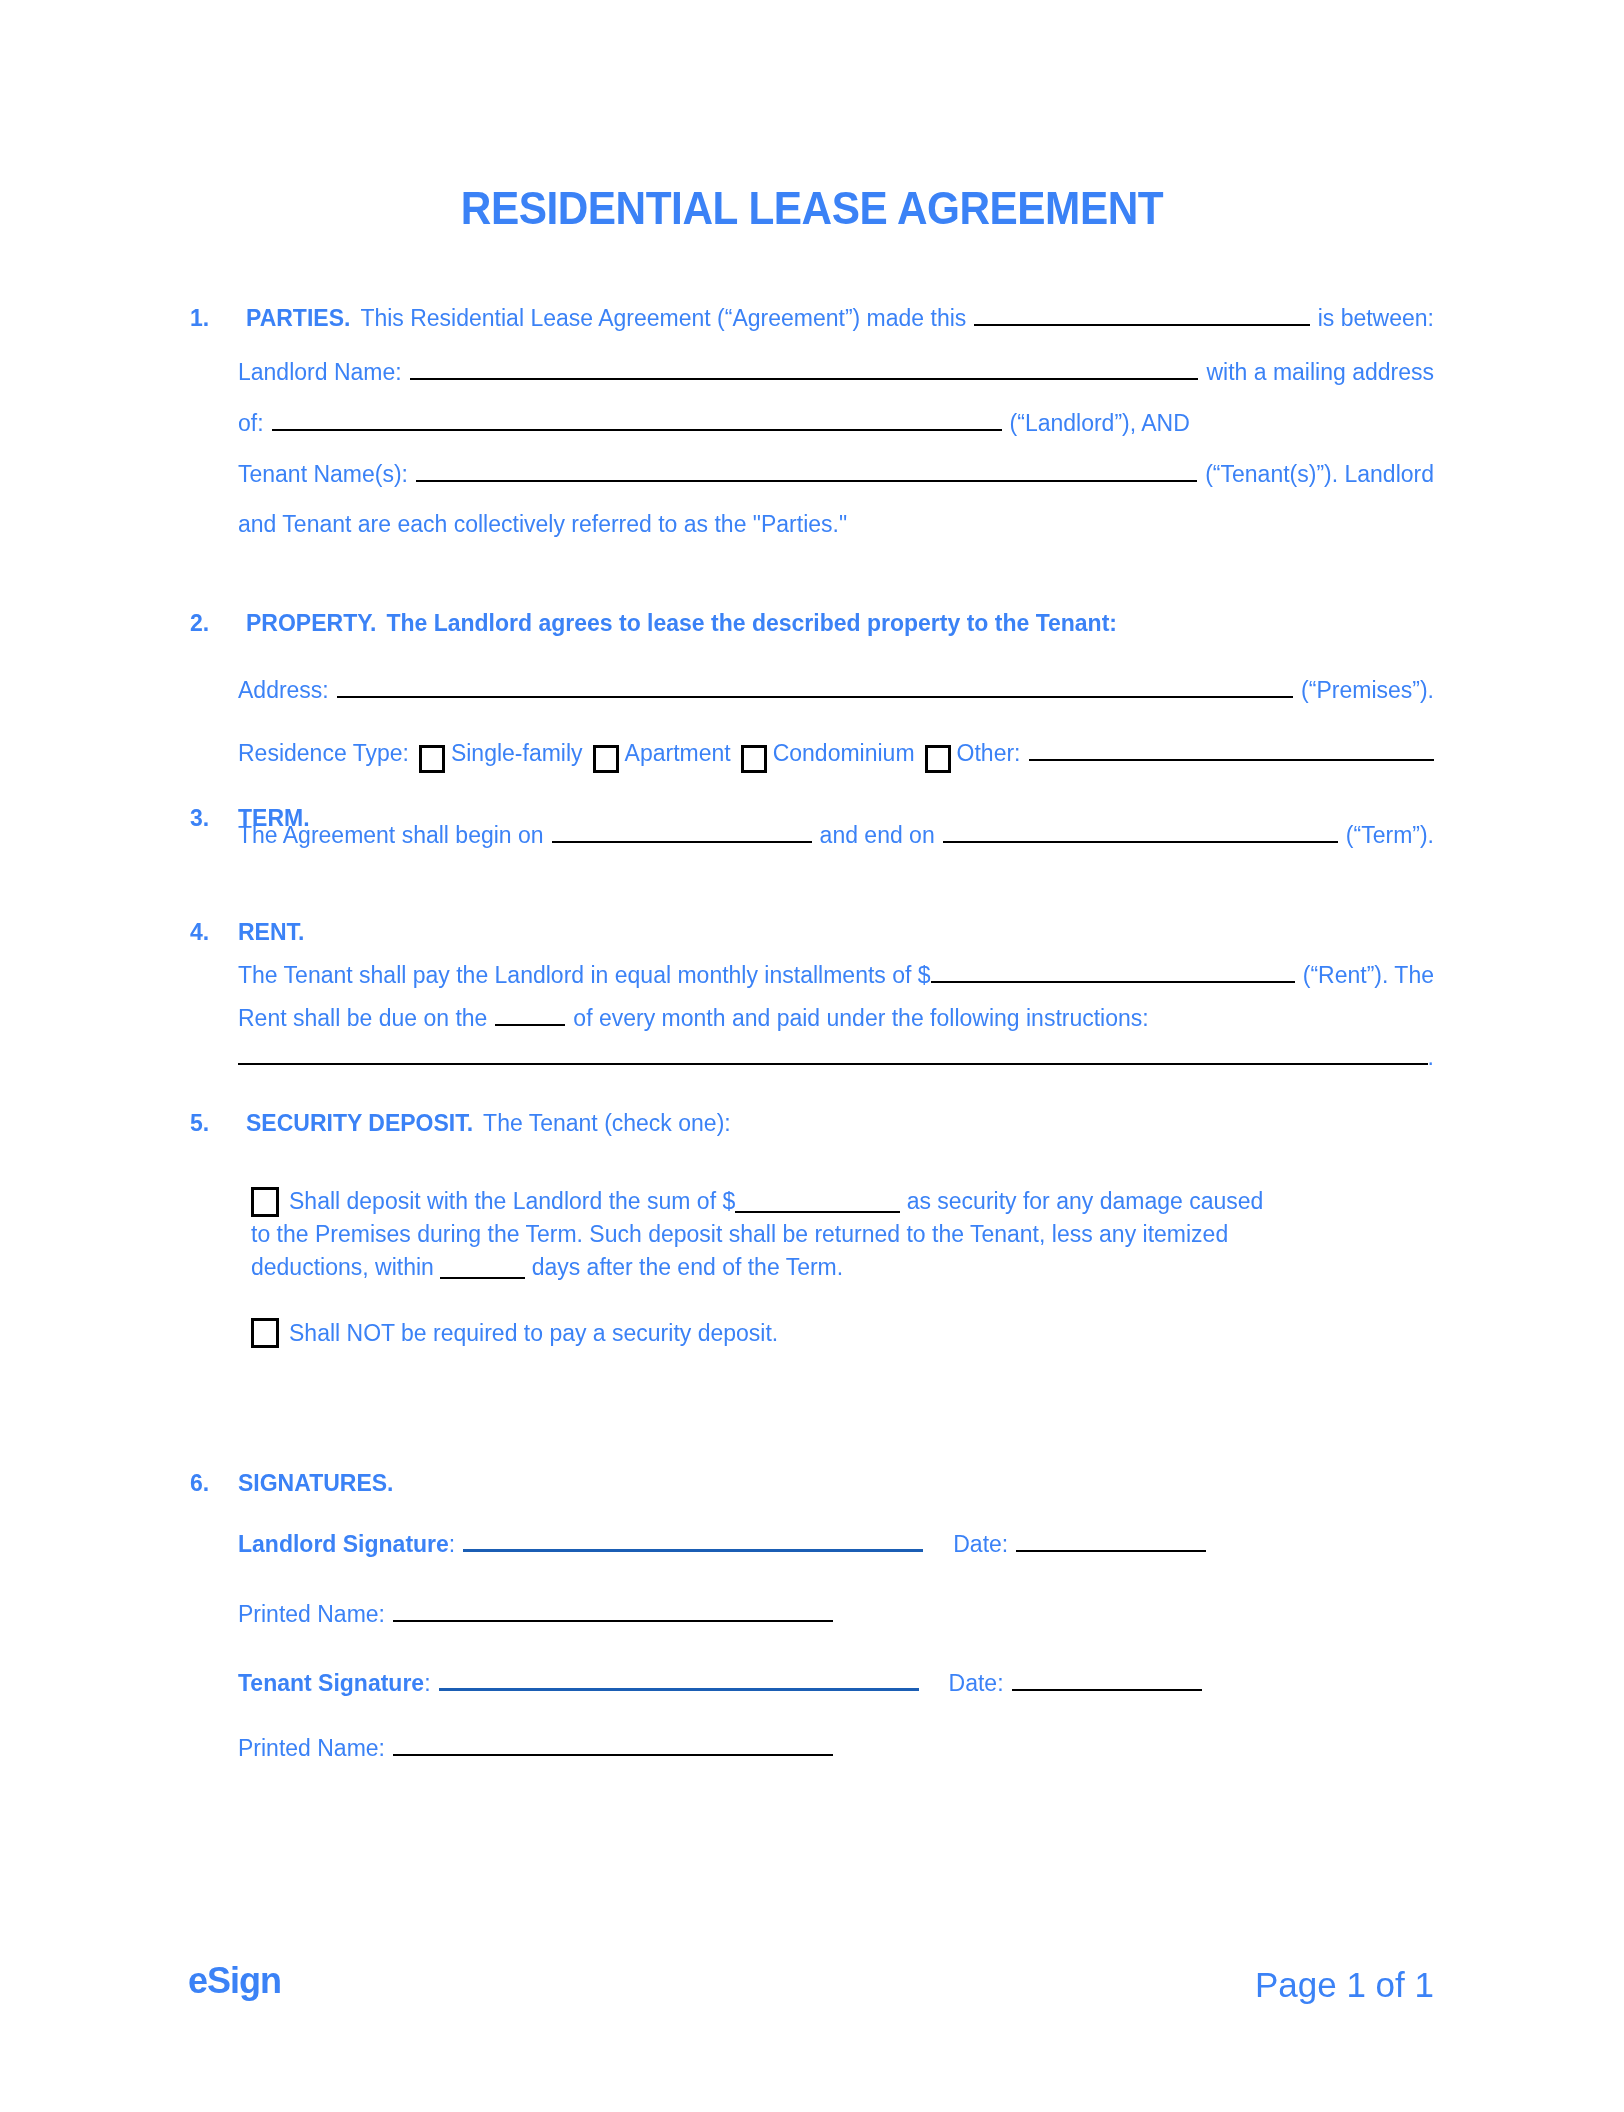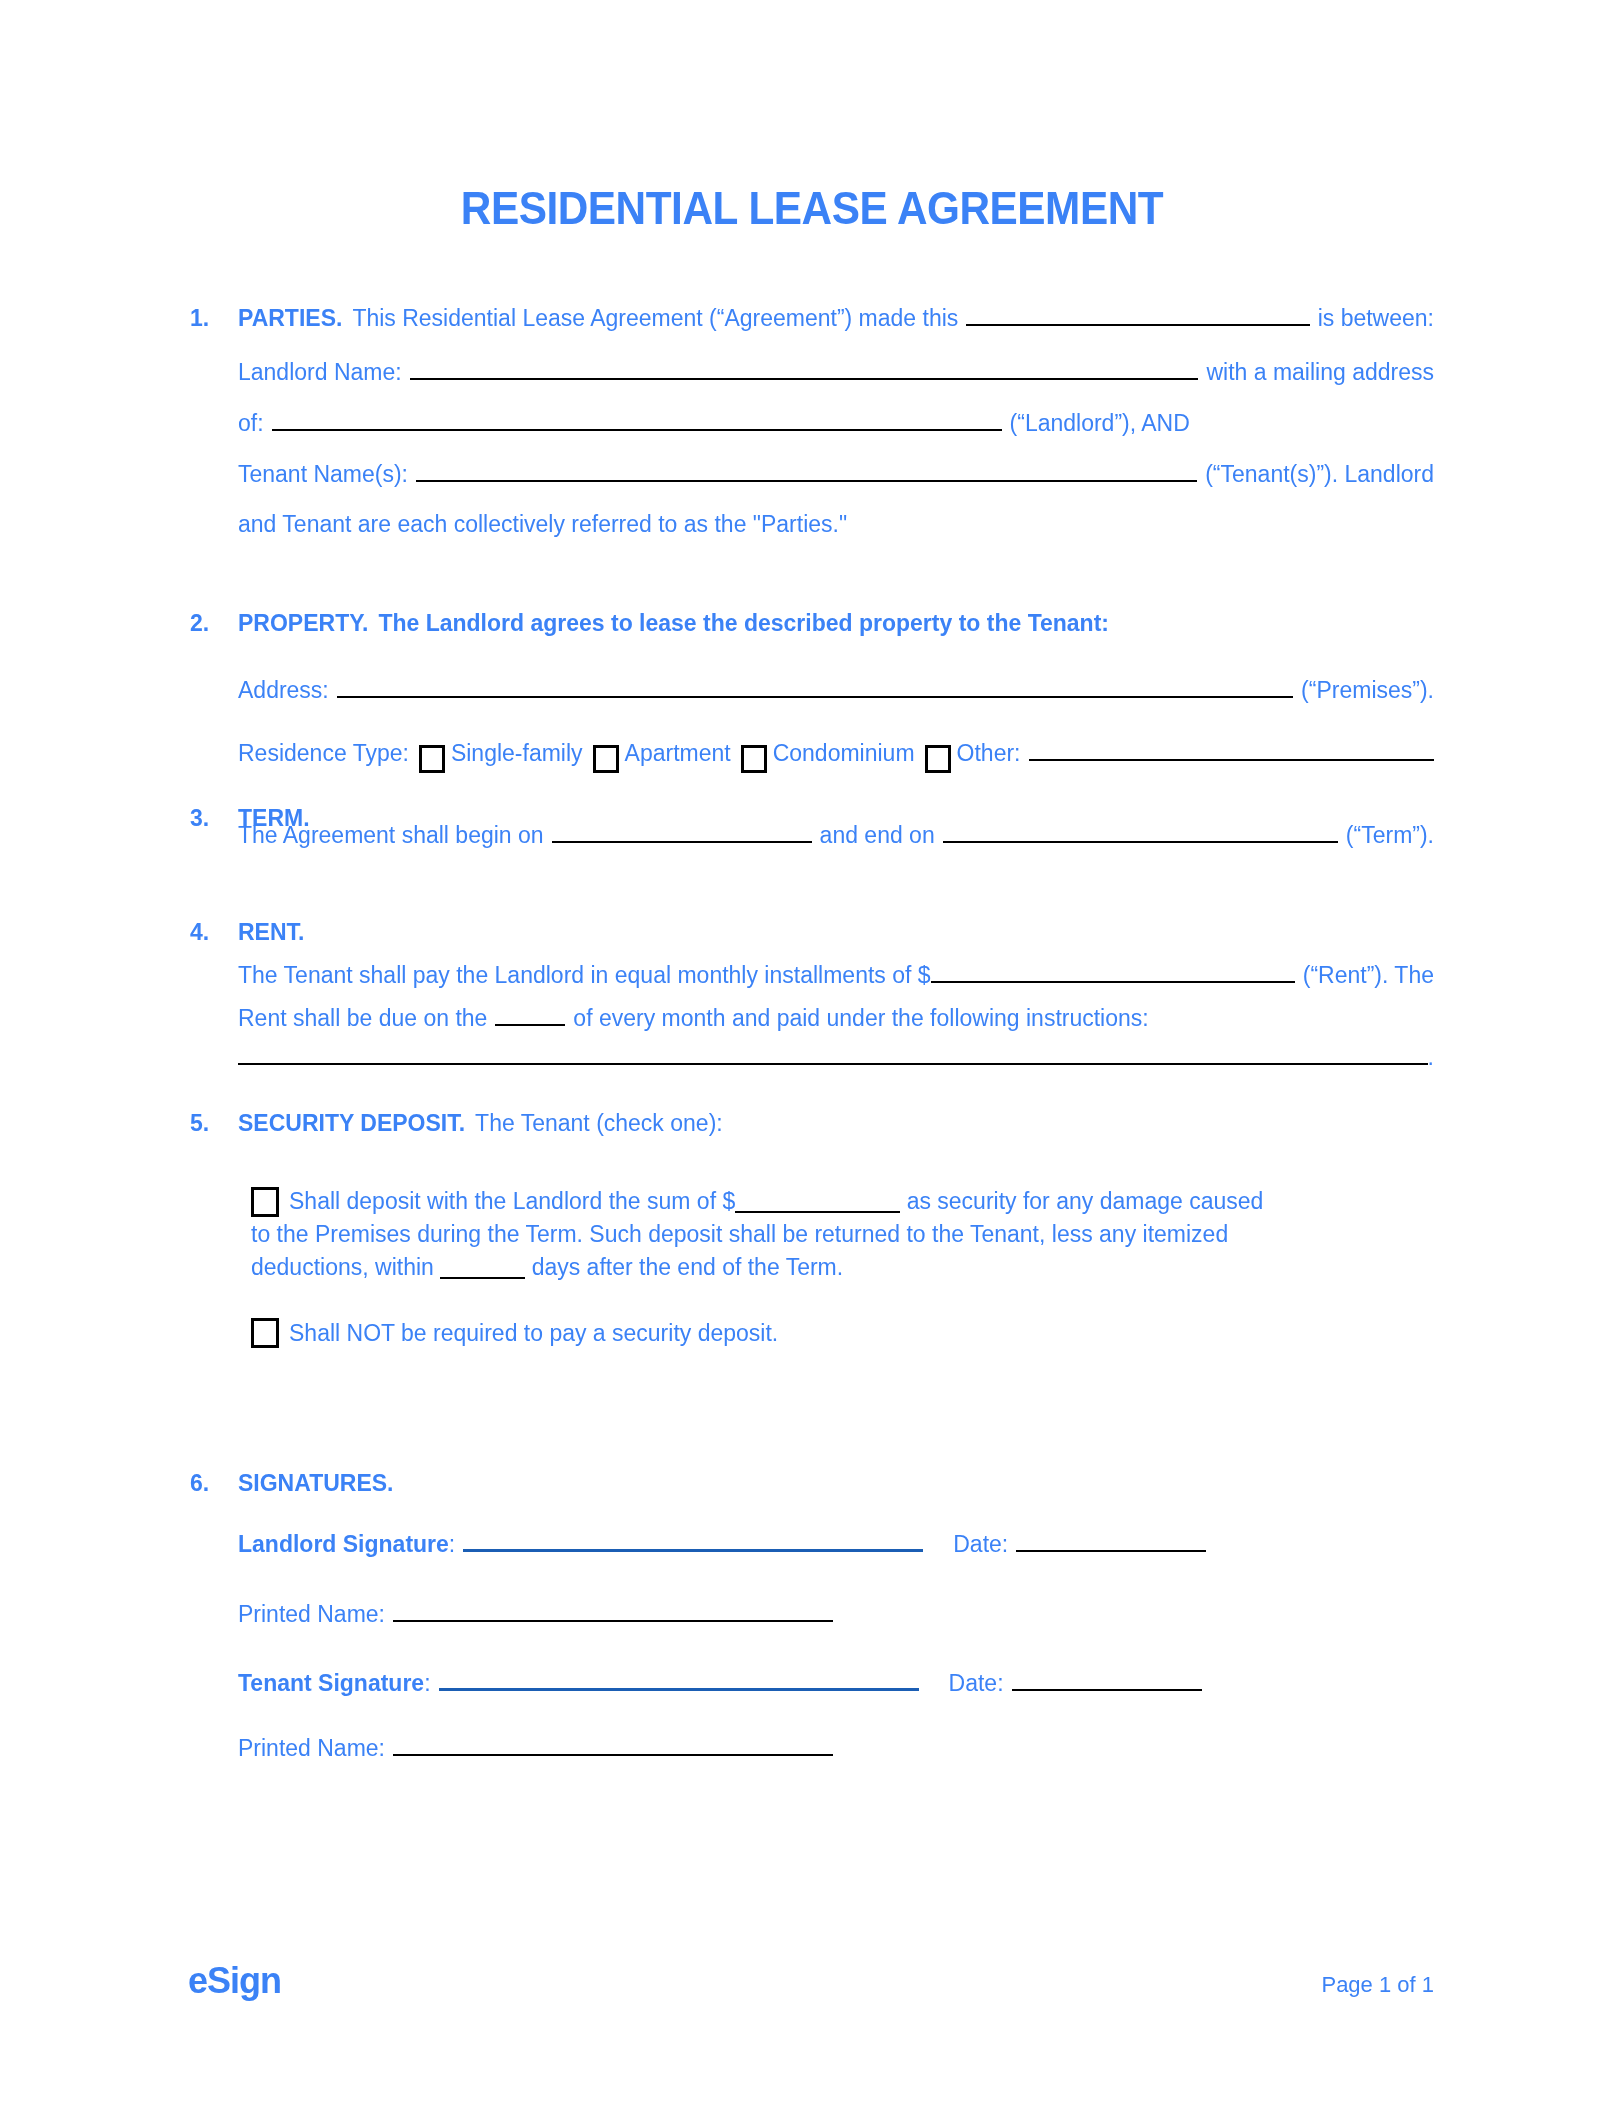--- a/index.html
+++ b/index.html
@@ -14,21 +14,21 @@
     transform:scaleX(0.9); transform-origin:center; letter-spacing:-0.5px;
     white-space:nowrap;
   }
   .row{
     position:absolute; left:238px; right:190px;
     display:flex; align-items:baseline; line-height:30px; white-space:nowrap;
   }
   .row-h{left:190px;}
   .num{flex:0 0 48px; font-weight:bold;}
   .bold{font-weight:bold;}
-  .mr10{margin-right:10px;}
+  .mr10{margin-right:10px;margin-left:8px;}
   .mr30{margin-right:30px;}
   .blank{
     border-bottom:2px solid #000; height:20px;
     margin-bottom:-5px; flex:0 0 auto;
   }
   .grow{flex:1 1 auto;}
   .w70{width:70px;} .w190{width:190px;} .w260{width:260px;}
   .w440{width:440px;} .w730{width:730px;}
   .gl{margin-left:8px;} .gr{margin-right:8px;}
   .sig{
@@ -51,21 +51,21 @@
     display:inline-block; border-bottom:2px solid #000; height:18px;
     margin-bottom:-4px;
   }
   .iw165{width:165px;} .iw85{width:85px;}
   .brand{
     position:absolute; left:188px; top:1958px;
     font-size:36px; font-weight:bold; line-height:46px; letter-spacing:-1px;
   }
   .pagenum{
     position:absolute; right:190px; top:1969px;
-    font-size:22px; line-height:32px;
+    font-size:35px; line-height:32px;
   }
 </style>
 </head>
 <body>
 
 <div class="page">
 
   <h1 class="title">RESIDENTIAL LEASE AGREEMENT</h1>
 
   <div class="row row-h" style="top:303px">

